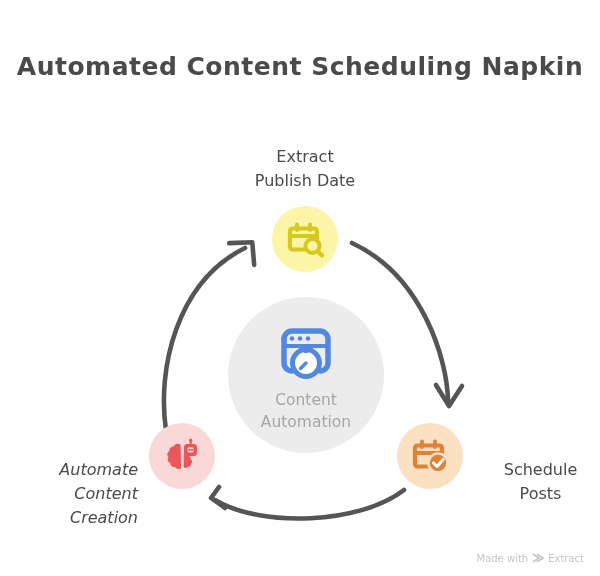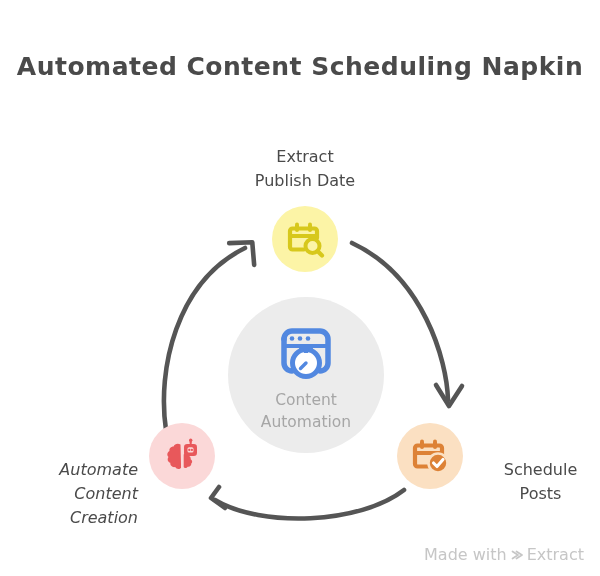--- a/index.html
+++ b/index.html
@@ -140,21 +140,21 @@
 
   
   .watermark {
     position: absolute;
     right: 16px;
     bottom: 12px;
     display: flex;
     align-items: center;
     gap: 4px;
     font-family: "DejaVu Sans", sans-serif;
-    font-size: 16px;
+    font-size: 10px;
     color: #c6c6c6;
   }
   .watermark svg { display: block; }
 </style>
 </head>
 <body>
 
 <div class="canvas">
 
   <div class="title">Automated Content Scheduling Napkin</div>

